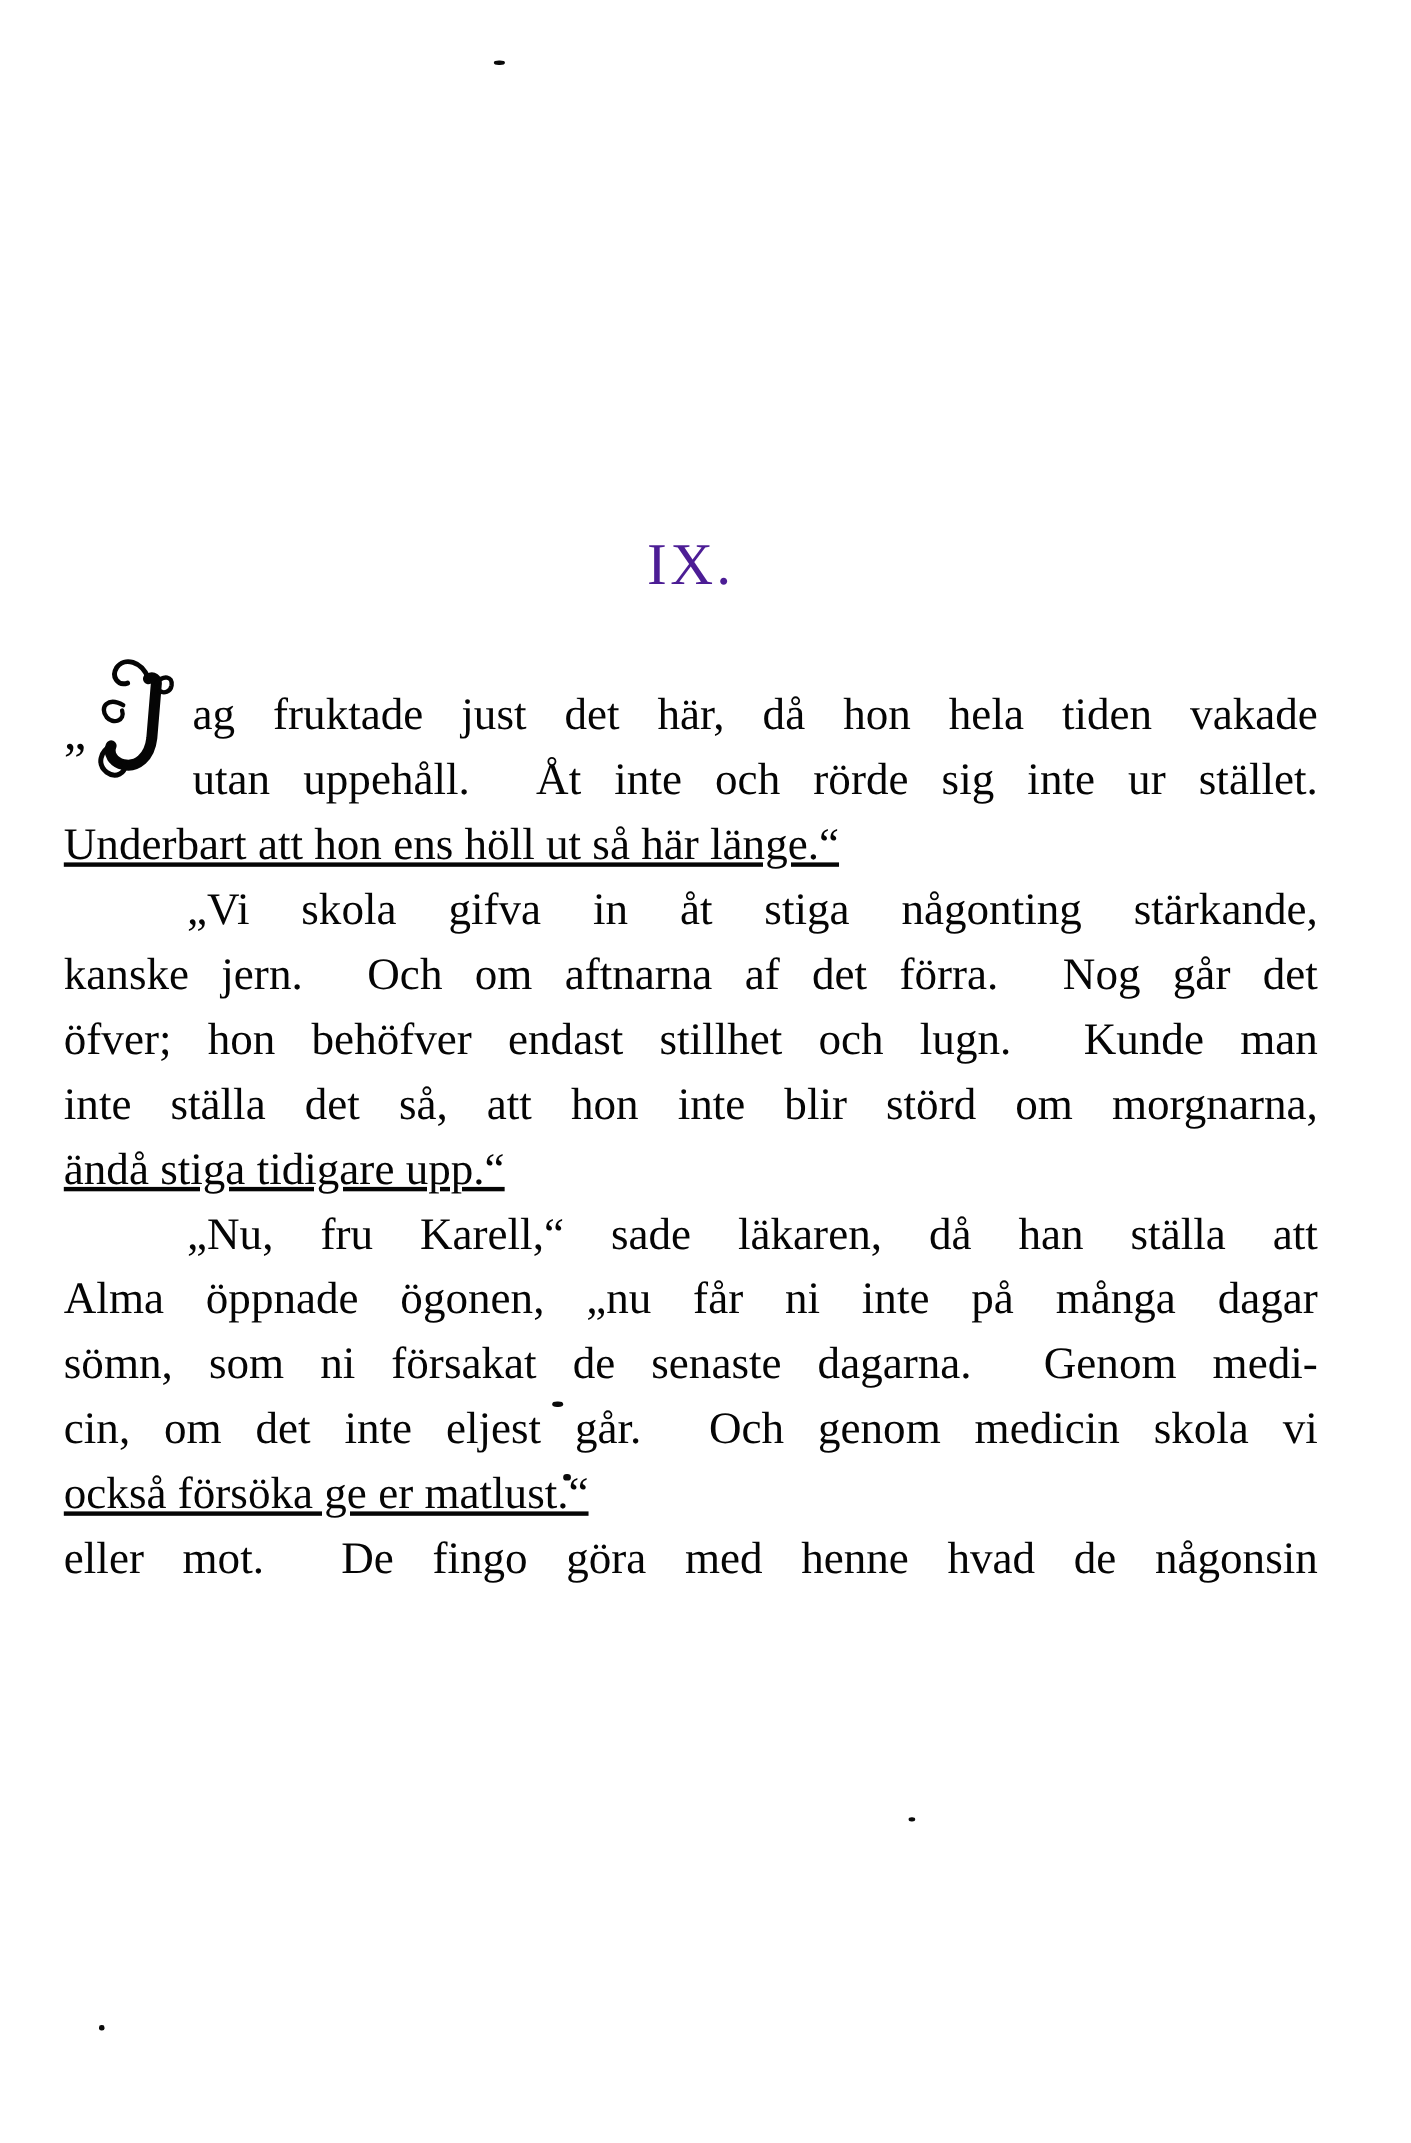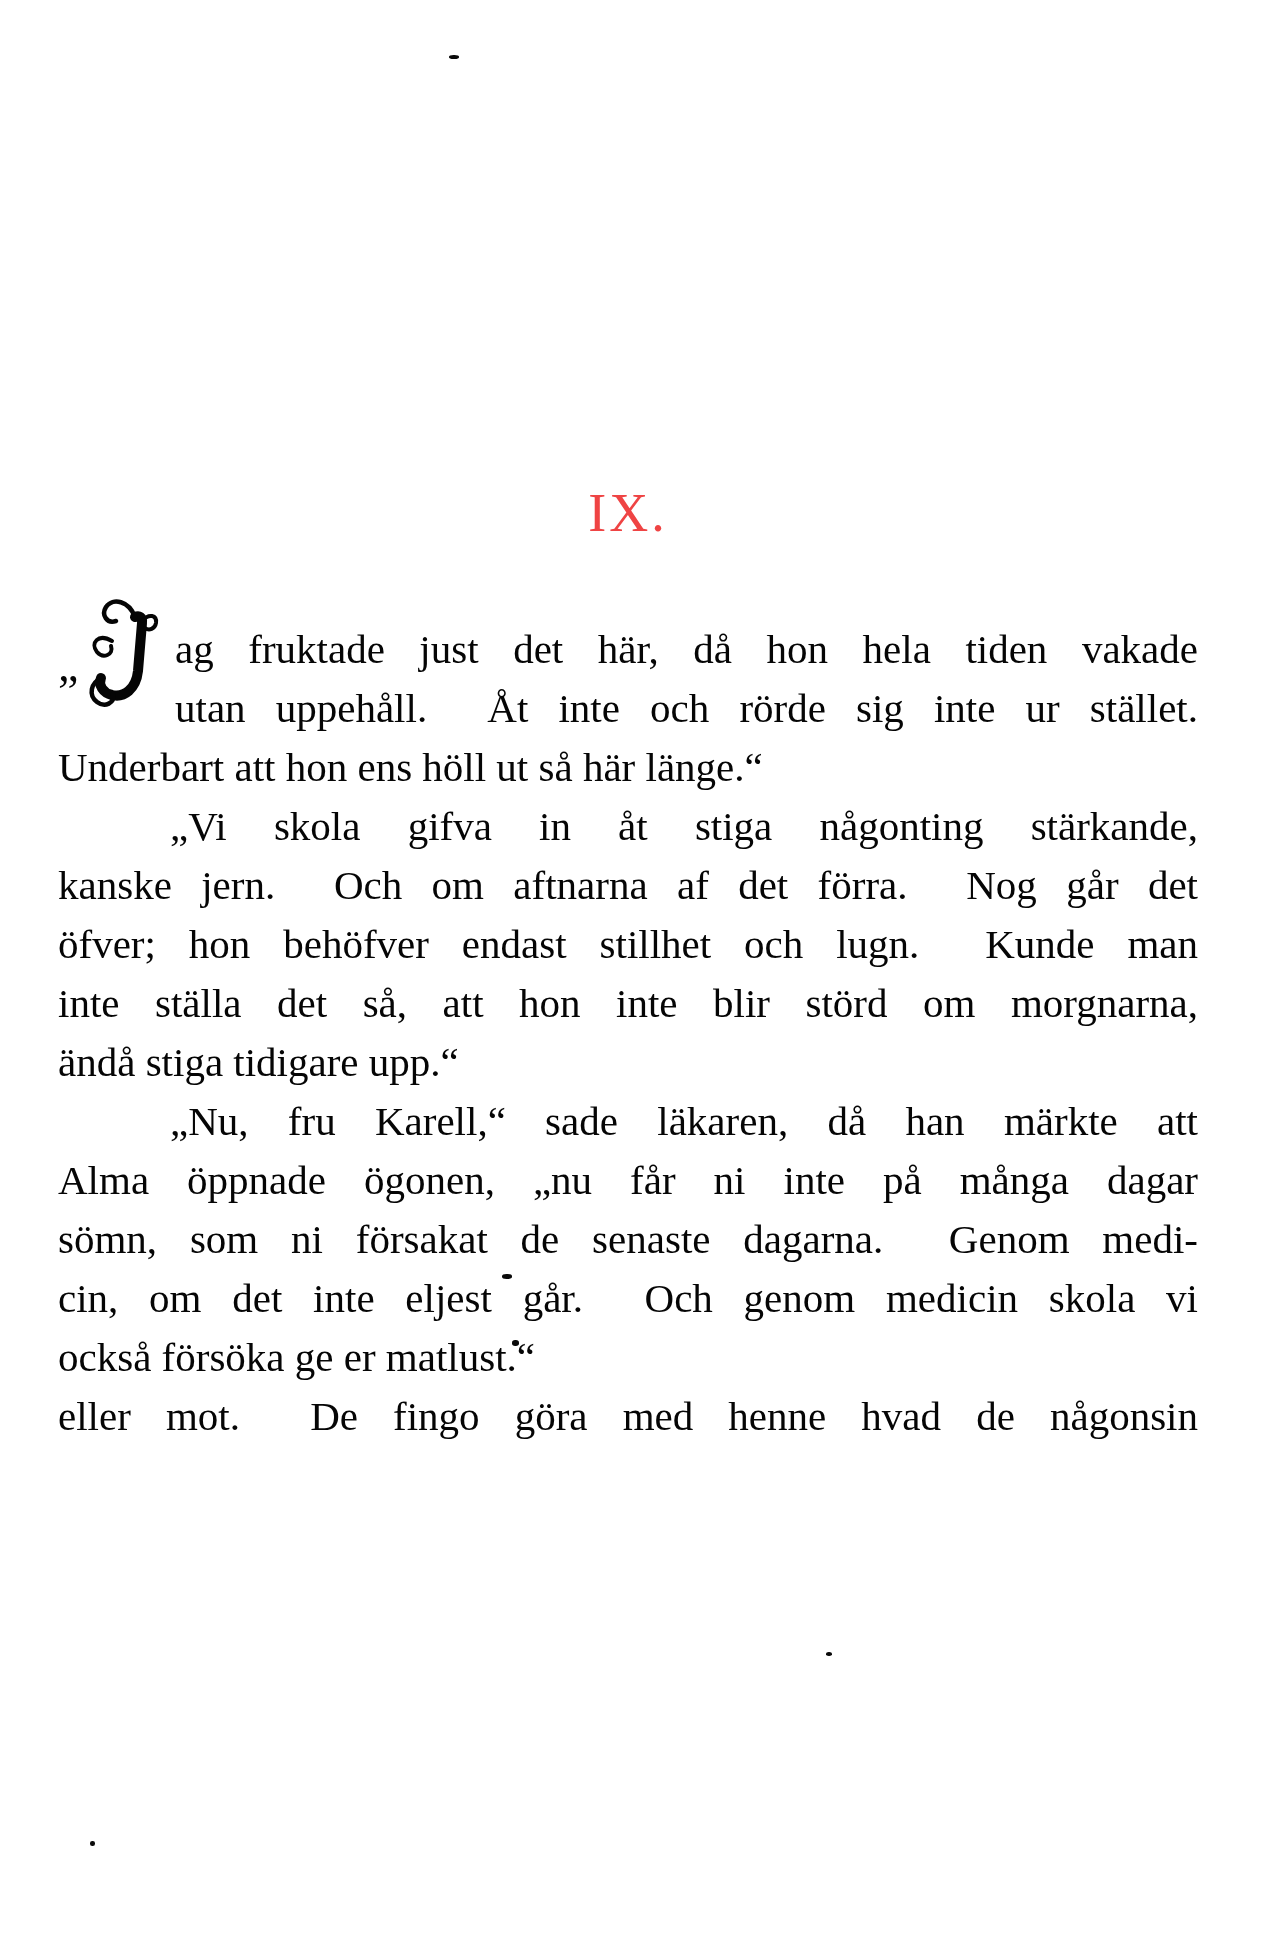--- a/index.html
+++ b/index.html
@@ -8,33 +8,33 @@
     background:#ffffff; color:#000;
     font-family:"Liberation Serif", serif;
     position:relative; overflow:hidden;
   }
   .page { position:absolute; left:0; top:0; width:1283px; height:1948px; background:#fff; }
 
   .chapter-heading {
     position:absolute; top:482px; left:58px; width:1140px;
     margin:0; text-align:center;
     font-size:54px; font-weight:400; letter-spacing:3px;
-    color:#ef4444;
+    color:#4c1d95;
   }
 
   .body-text {
     position:absolute; top:620px; left:58px; width:1140px;
     font-size:41px; line-height:59px; color:#050505;
   }
 
   .paragraph { margin:0; }
   .paragraph::after { content:""; display:block; clear:both; height:0; }
 
   .line { text-align:justify; text-align-last:justify; }
-  .line.endline { text-align-last:left; }
+  .line.endline { text-align-last:left;text-decoration:underline; }
   .line.indent { text-indent:112px; }
 
   .dropcap { float:left; width:117px; height:118px; position:relative; }
   .dc-quote { position:absolute; left:0px; top:16px; font-size:46px; color:#050505; }
   .dropcap svg { position:absolute; left:20px; top:-30px; overflow:visible; }
 
   .speck { position:absolute; background:#0a0a0a; border-radius:45%; }
 </style>
 </head>
 <body>
@@ -62,21 +62,21 @@
       <div class="paragraph">
         <div class="line indent">„Vi skola gifva in åt stiga någonting stärkande,</div>
         <div class="line">kanske jern.&nbsp; Och om aftnarna af det förra.&nbsp; Nog går det</div>
         <div class="line">öfver; hon behöfver endast stillhet och lugn.&nbsp; Kunde man</div>
         <div class="line">inte ställa det så, att hon inte blir störd om morgnarna,</div>
       </div>
       <div class="paragraph">
         <div class="line endline">ändå stiga tidigare upp.“</div>
       </div>
       <div class="paragraph">
-        <div class="line indent">„Nu, fru Karell,“ sade läkaren, då han märkte att</div>
+        <div class="line indent">„Nu, fru Karell,“ sade läkaren, då han ställa att</div>
         <div class="line">Alma öppnade ögonen, „nu får ni inte på många dagar</div>
         <div class="line">sömn, som ni försakat de senaste dagarna.&nbsp; Genom medi-</div>
         <div class="line">cin, om det inte eljest går.&nbsp; Och genom medicin skola vi</div>
         <div class="line endline">också försöka ge er matlust.“</div>
       </div>
       <div class="paragraph">
         <div class="line">eller mot.&nbsp; De fingo göra med henne hvad de någonsin</div>
       </div>
     </div>
 <div class="speck" style="left: 449px; top: 55px; width: 10px; height: 4px;"></div>

